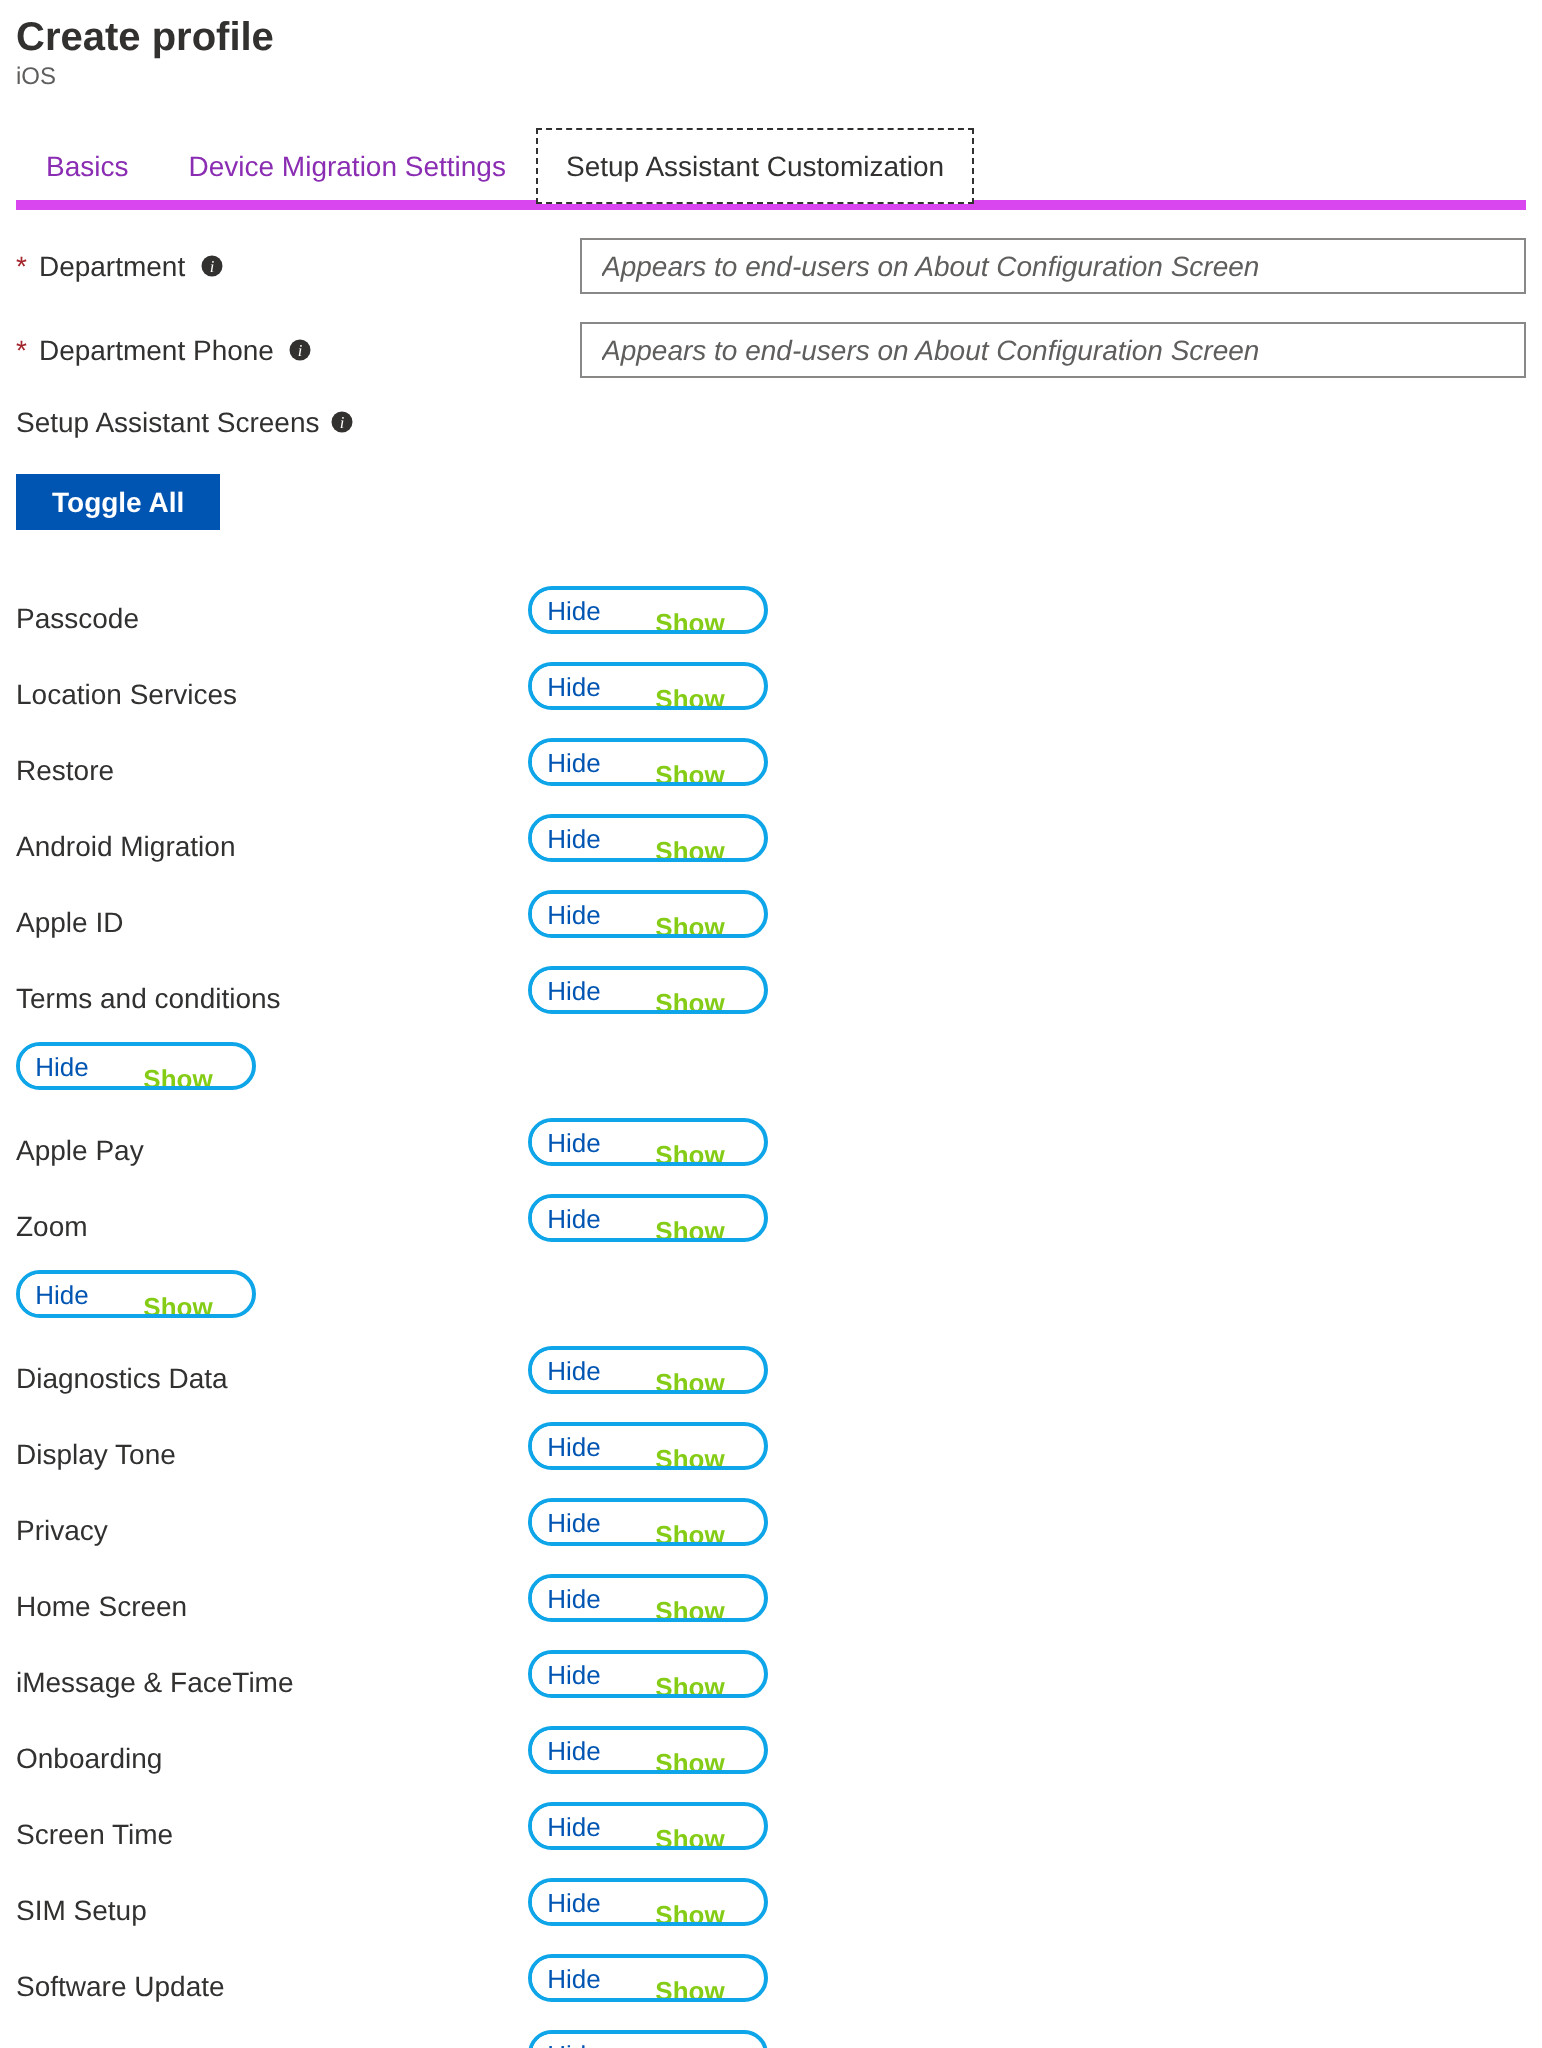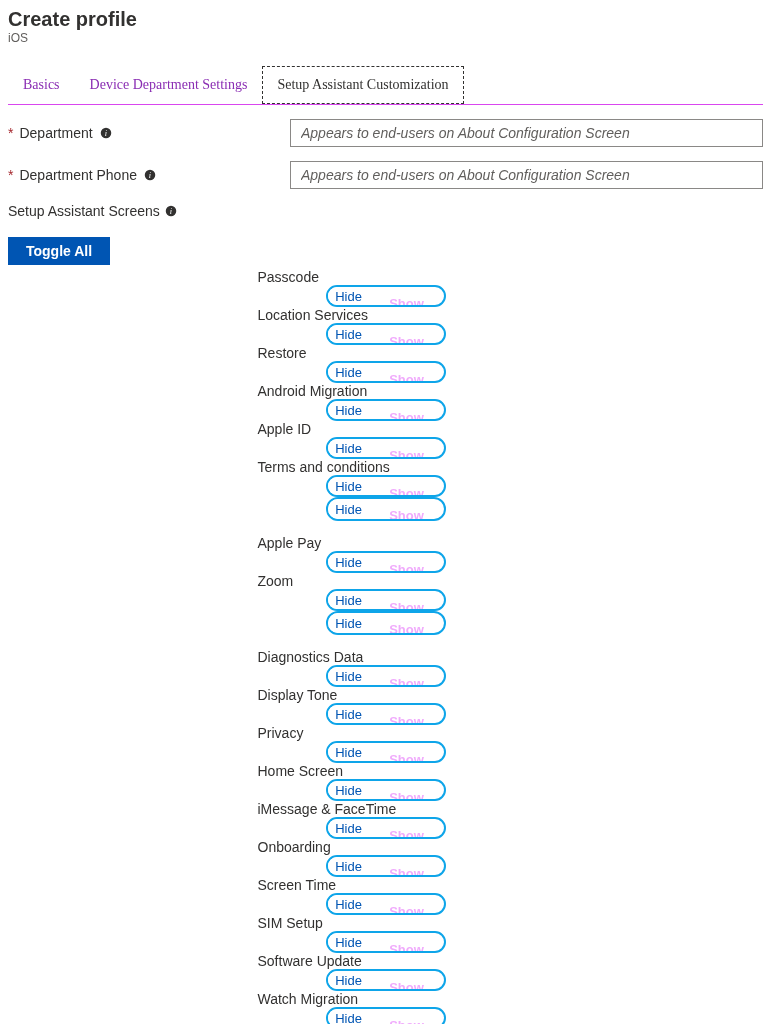--- a/index.html
+++ b/index.html
@@ -19,24 +19,23 @@
   }
   .page-subtitle {
     font-size: 12px;
     color: #605e5c;
     margin-top: 0px;
   }
   .tabs {
     display: flex;
     gap: 0;
     margin-top: 18px;
-    border-bottom: 1px solid #d946ef;
+    border-bottom: 5px solid #d946ef;
     align-items: center;
     height: 42px;
-    font-family: Liberation Serif, serif;
   }
   .tab {
     padding: 10px 14px;
     cursor: pointer;
     color: #0078d4;
     font-size: 14px;
     border: 1px solid transparent;
     position: relative;
     top: 1px;
   }
@@ -88,27 +87,26 @@
   }
   .toggle-all-btn {
     background: #0055b3;
     color: #fff;
     border: none;
     font-family: inherit;
     font-size: 14px;
     font-weight: 600;
     padding: 6px 18px;
     cursor: pointer;
-    margin-bottom: 4px;
+    margin-bottom: 14px;
   }
   .screen-row {
     display: flex;
-    align-items: center;
+    align-items: flex-end;
     height: 38px;
-    flex-direction: column;
   }
   .screen-label {
     width: 256px;
     font-size: 14px;
   }
   .pill-toggle {
     display: inline-flex;
     border: 2px solid #0ea5e9;
     border-radius: 14px;
     overflow: hidden;
@@ -119,35 +117,35 @@
   .pill-half {
     flex: 1;
     display: flex;
     align-items: center;
     justify-content: center;
     font-size: 13px;
   }
   .pill-half.inactive { background: #fff; color: #0055b3; }
   .pill-half.active {
     background: #0055b3;
-    color: #f0abfc;
+    color: #84cc16;
     font-weight: 600;
     border-radius: 12px;
     margin: 16px;
   }
 </style>
 </head>
 <body>
 
 <h1 class="page-title">Create profile</h1>
 <div class="page-subtitle">iOS</div>
 
 <div class="tabs" id="tabs-bar">
     <div class="tab visited">Basics</div>
-    <div class="tab visited">Device Department Settings</div>
+    <div class="tab visited">Device Migration Settings</div>
     <div class="tab active">Setup Assistant Customization</div>
   </div>
 
 <div class="form-area">
   <div class="form-row">
     <div class="form-label">
       <span class="req">*</span>
       <span>Department</span>
       <span class="info-icon">
         <svg viewBox="0 0 16 16">

